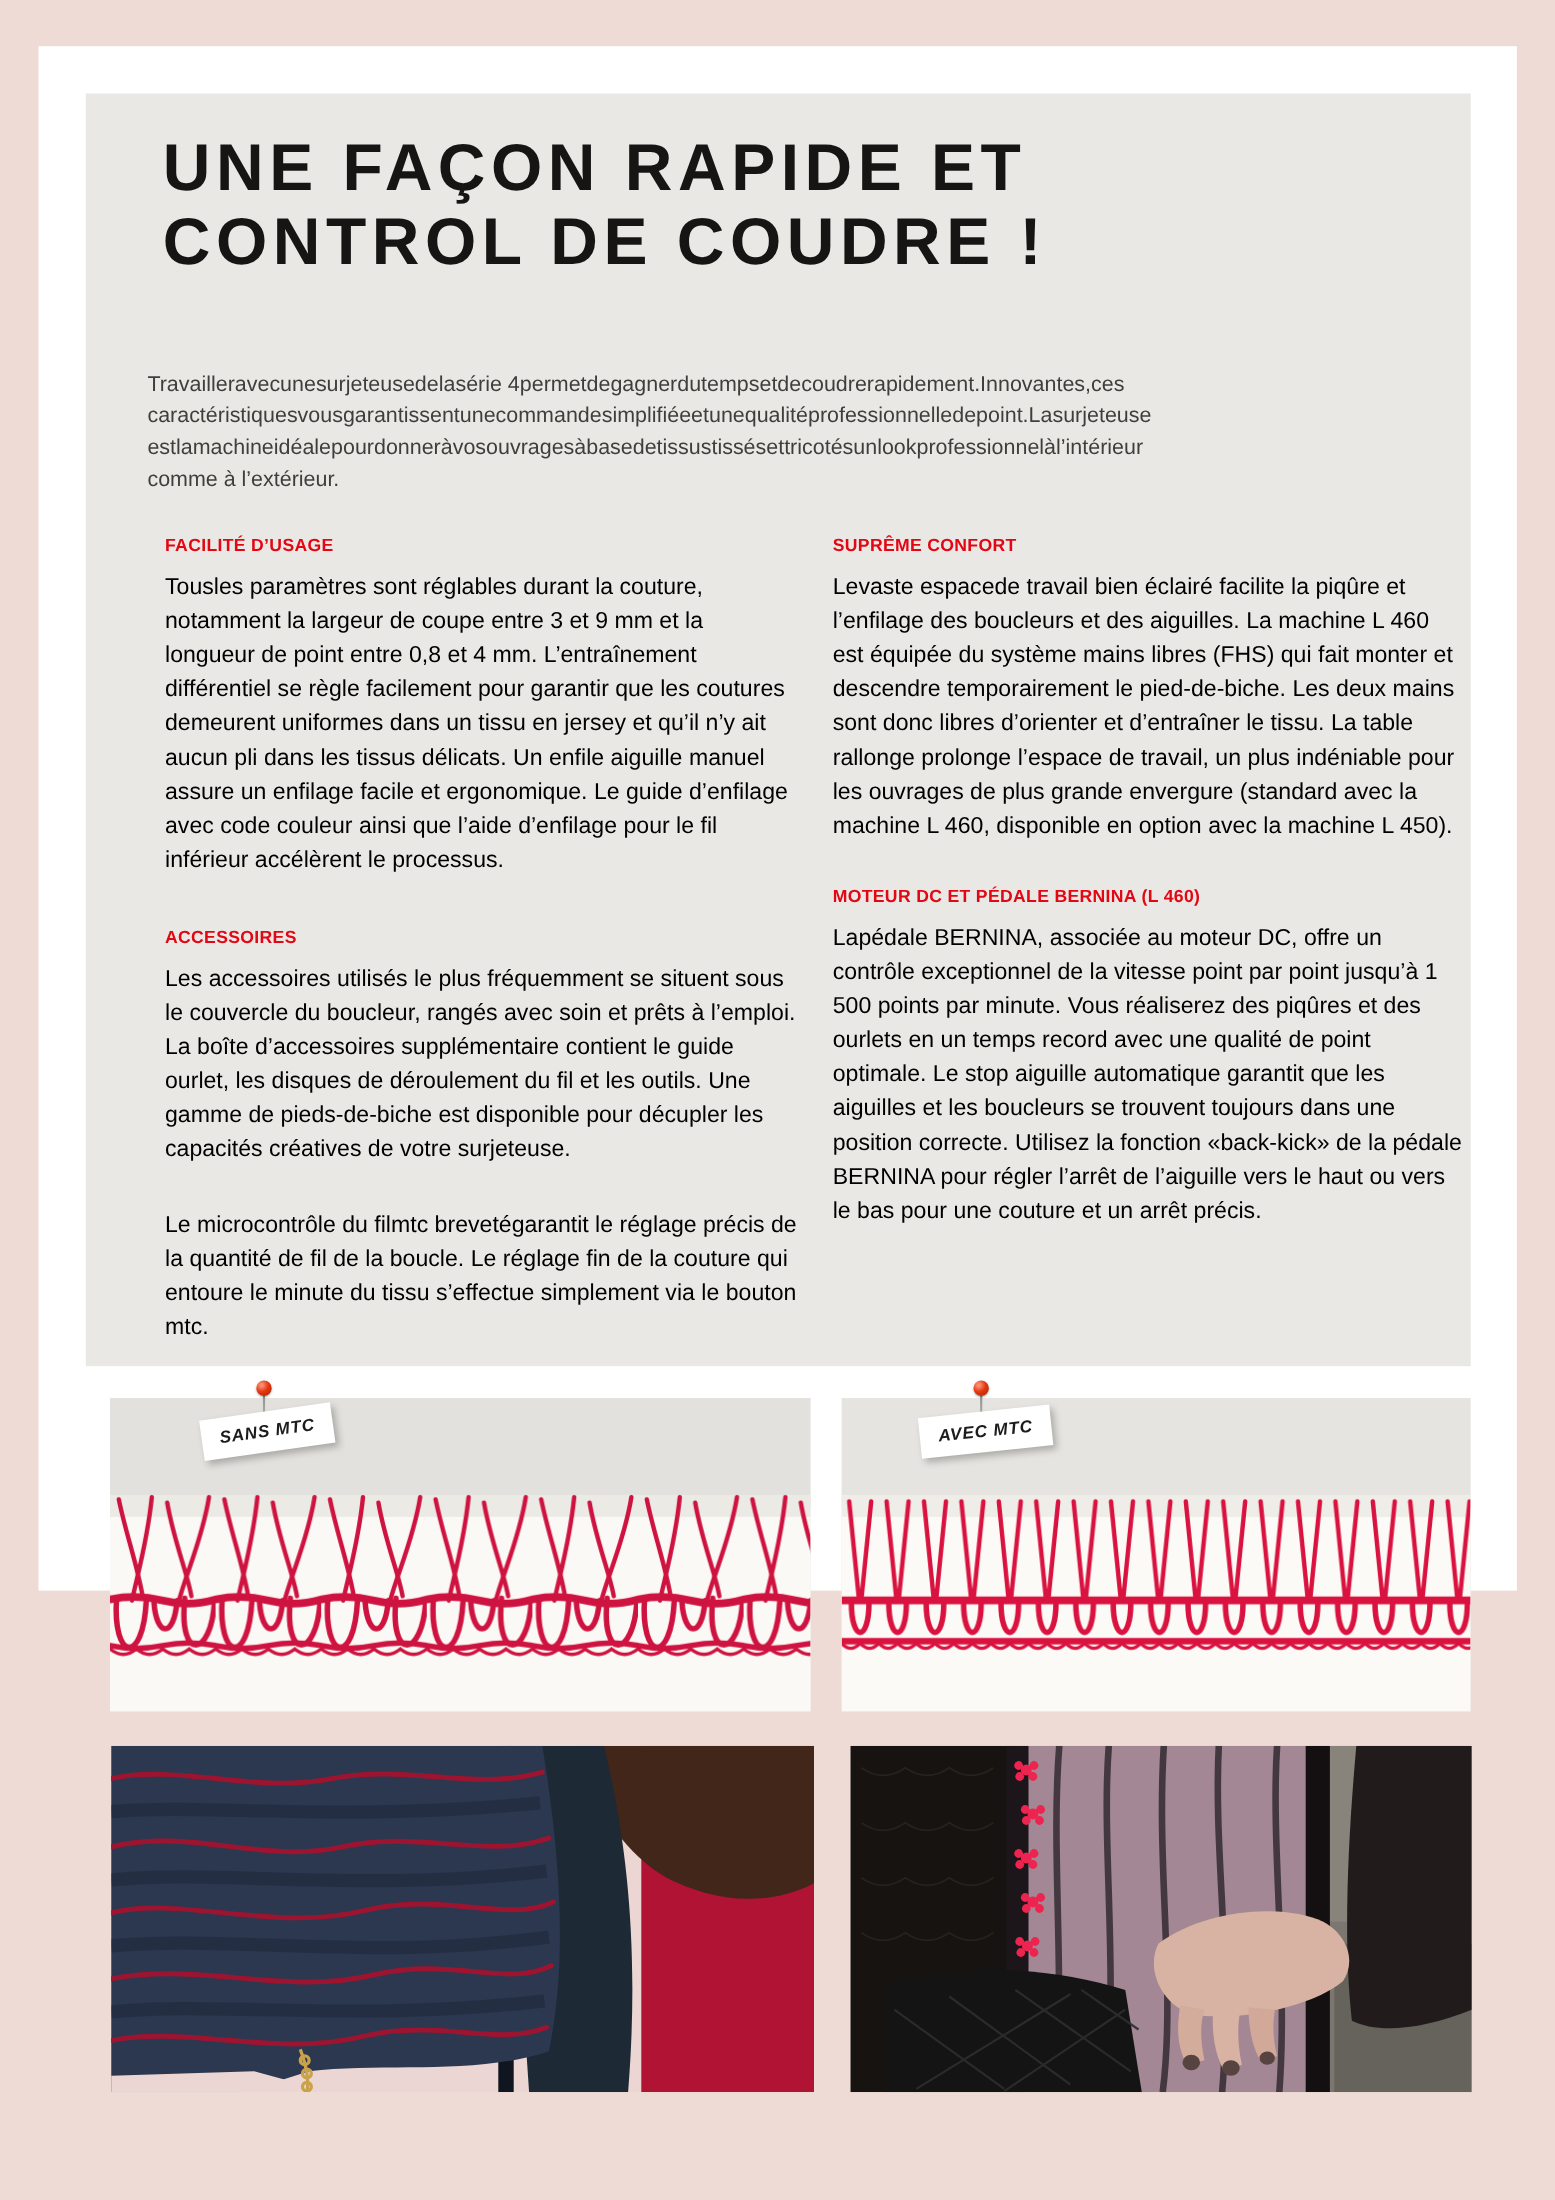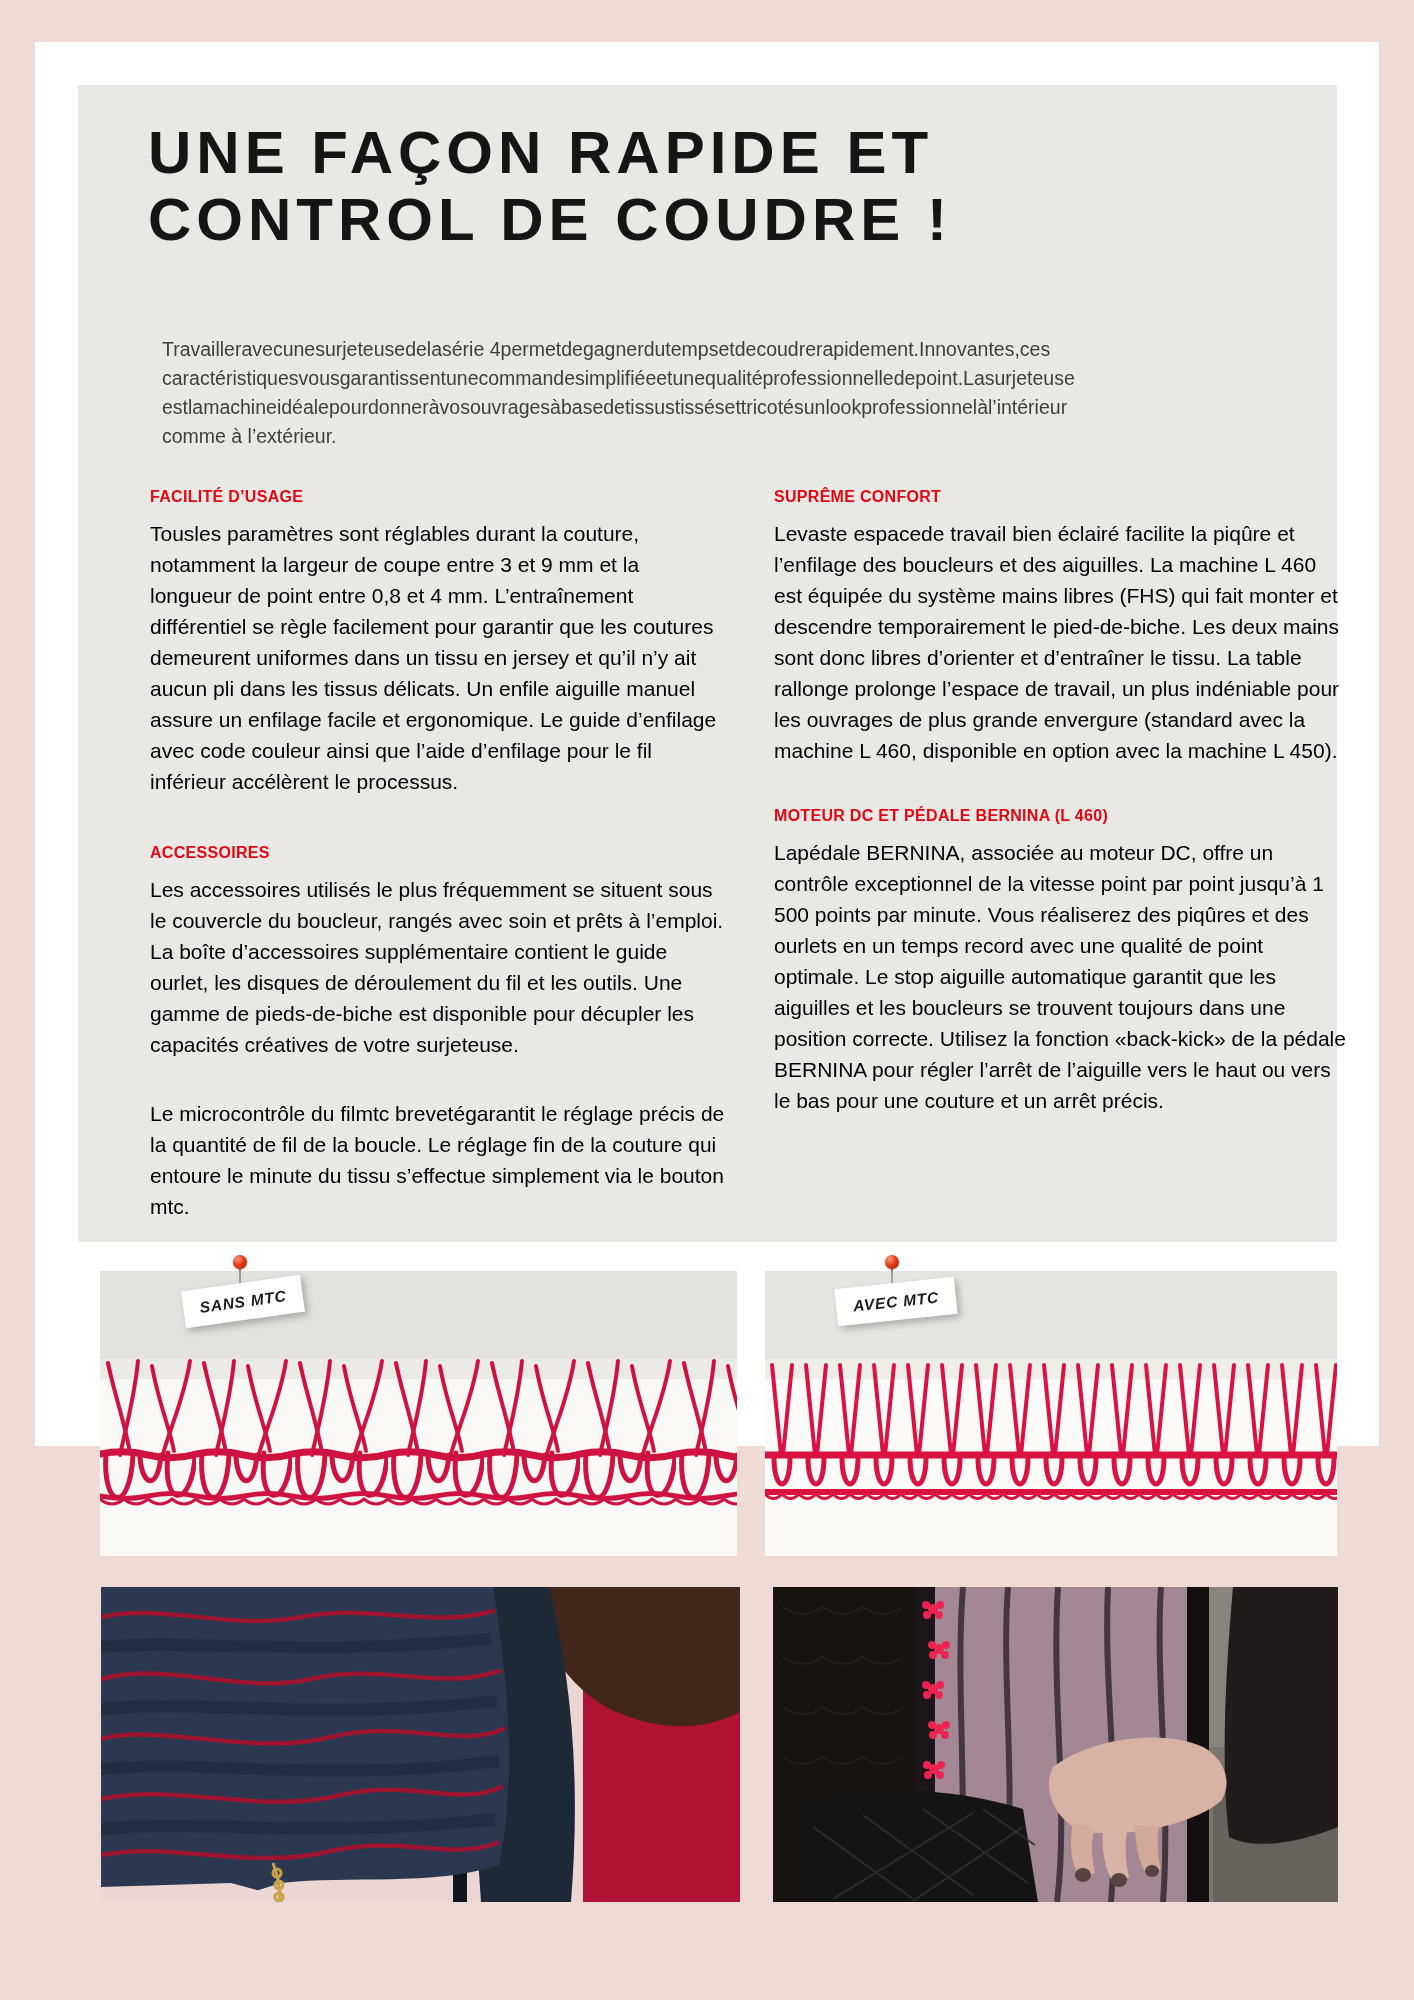--- a/index.html
+++ b/index.html
@@ -19,26 +19,26 @@
     position:absolute; left:43px; top:43px;
     width:1259px; height:1157px;
     background:#e9e8e5;
   }
   .title {
     position:absolute; left:70px; top:34px;
     font-weight:bold; font-size:60px; line-height:67px;
     letter-spacing:5px; color:#171514;
   }
   .intro {
-    position:absolute; left:84px; top:250px; width:948px;
+    position:absolute; left:56px; top:250px; width:948px;
     font-size:19.5px; line-height:29px; color:#403e3c;
   }
   .col { position:absolute; top:400px; width:575px; }
   .col-left  { left:72px;  }
-  .col-right { left:696px; }
+  .col-right { left:679px; }
   .section h3 {
     font-size:16px; font-weight:bold; color:#e30613;
     letter-spacing:0.3px; line-height:24px; margin:0 0 9px 0;
   }
   .section p {
     font-size:21px; line-height:31px; color:#000000; margin:0;
   }
   .section + .section { margin-top:44px; }
   .section.gap-lg { margin-top:38px; }
   

